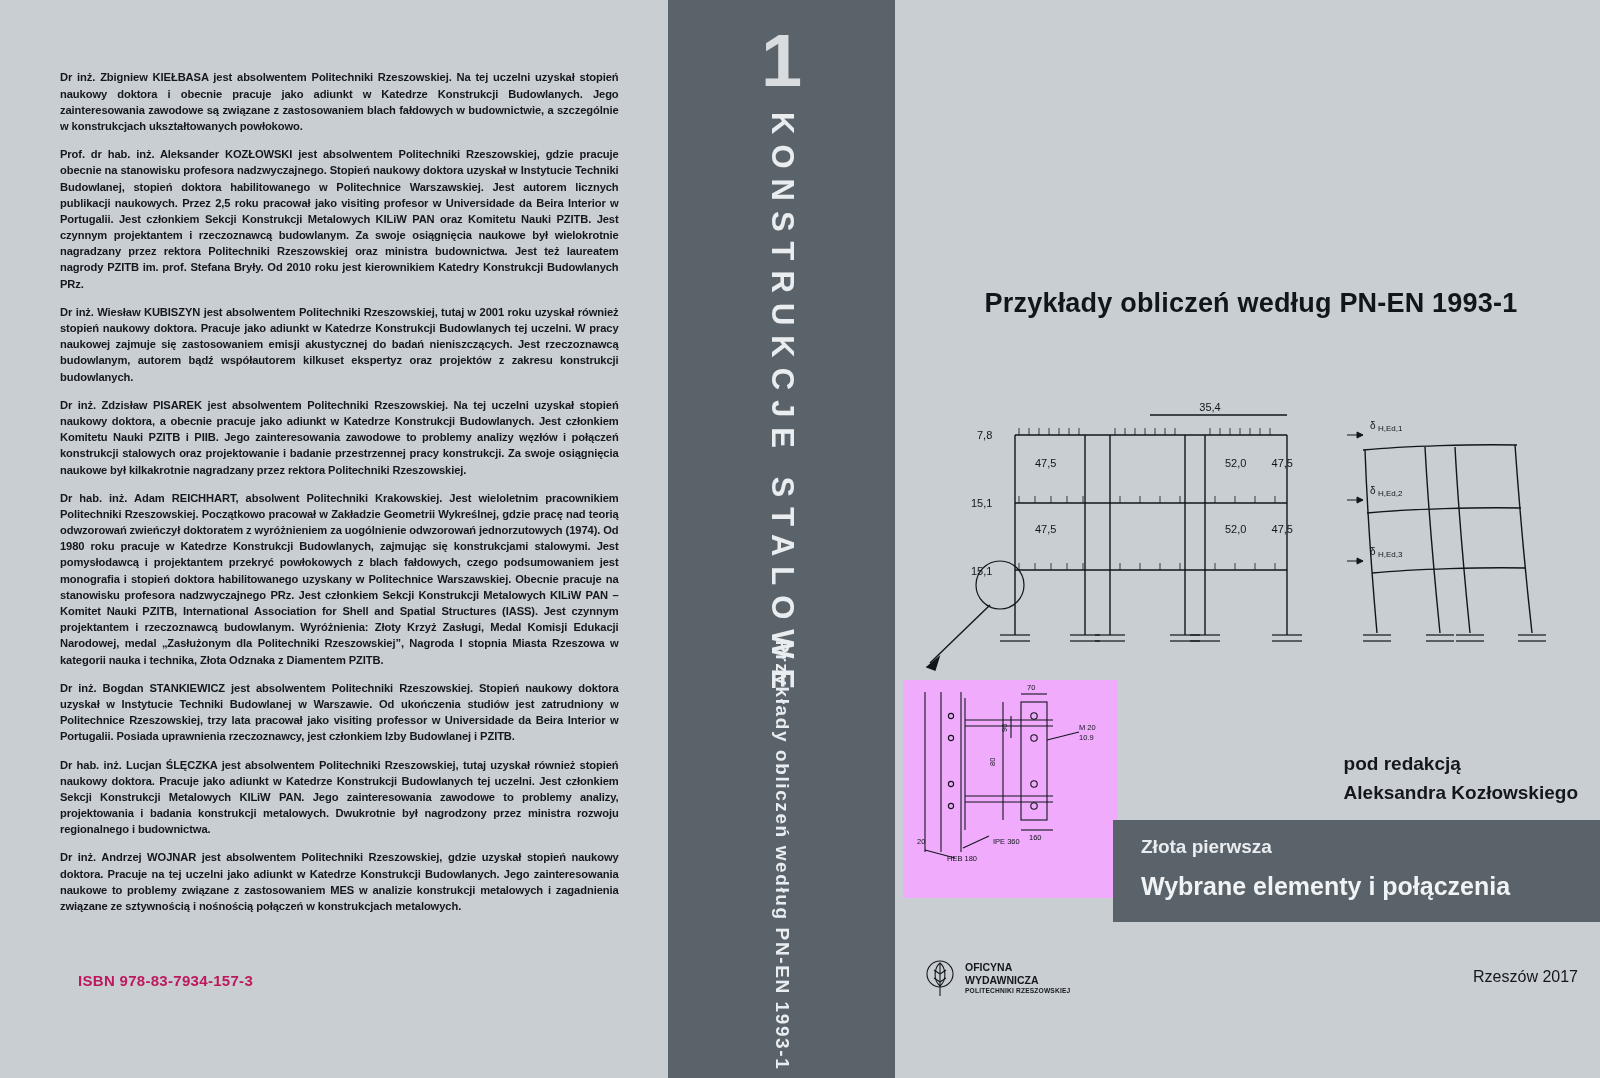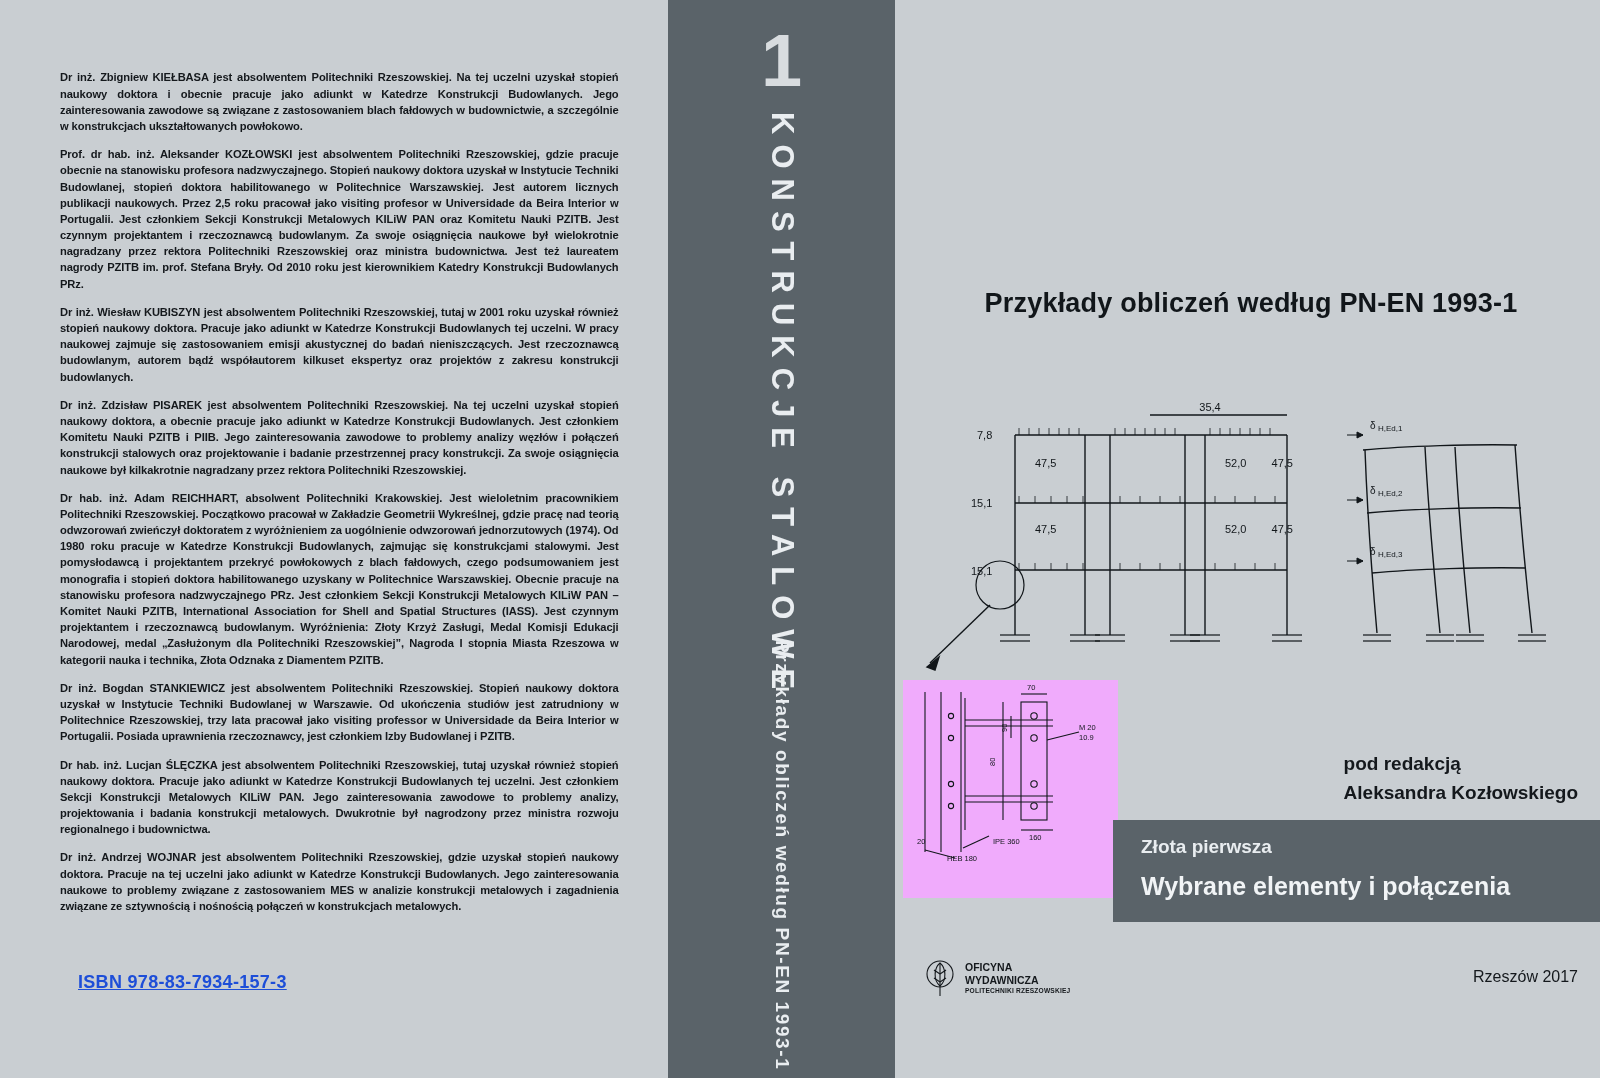--- a/index.html
+++ b/index.html
@@ -14,21 +14,21 @@
     line-height:1.42;
     font-weight:bold;
     color:#14181c;
     text-align:justify;
     margin-bottom:12px;
     letter-spacing:-0.1px;
     font-stretch:condensed;
     transform:scaleX(0.98);
     transform-origin:left top;
   }
-  #isbn{position:absolute;left:78px;top:972px;font-size:18px;font-weight:bold;color:#1d4ed8;letter-spacing:0.3px;text-decoration:underline;}
+  #isbn{position:absolute;left:78px;top:972px;font-size:15px;font-weight:bold;color:#be185d;letter-spacing:0.3px;}
 
   
   #spine{position:absolute;left:668px;top:0;width:227px;height:1078px;background:#5a6369;}
   #spine-num{
     position:absolute;left:0;top:24px;width:227px;text-align:center;
     color:#d8dcdf;font-size:74px;font-weight:bold;line-height:1;
   }
   .spine-rot{
     position:absolute;left:50%;
     writing-mode:vertical-rl;

